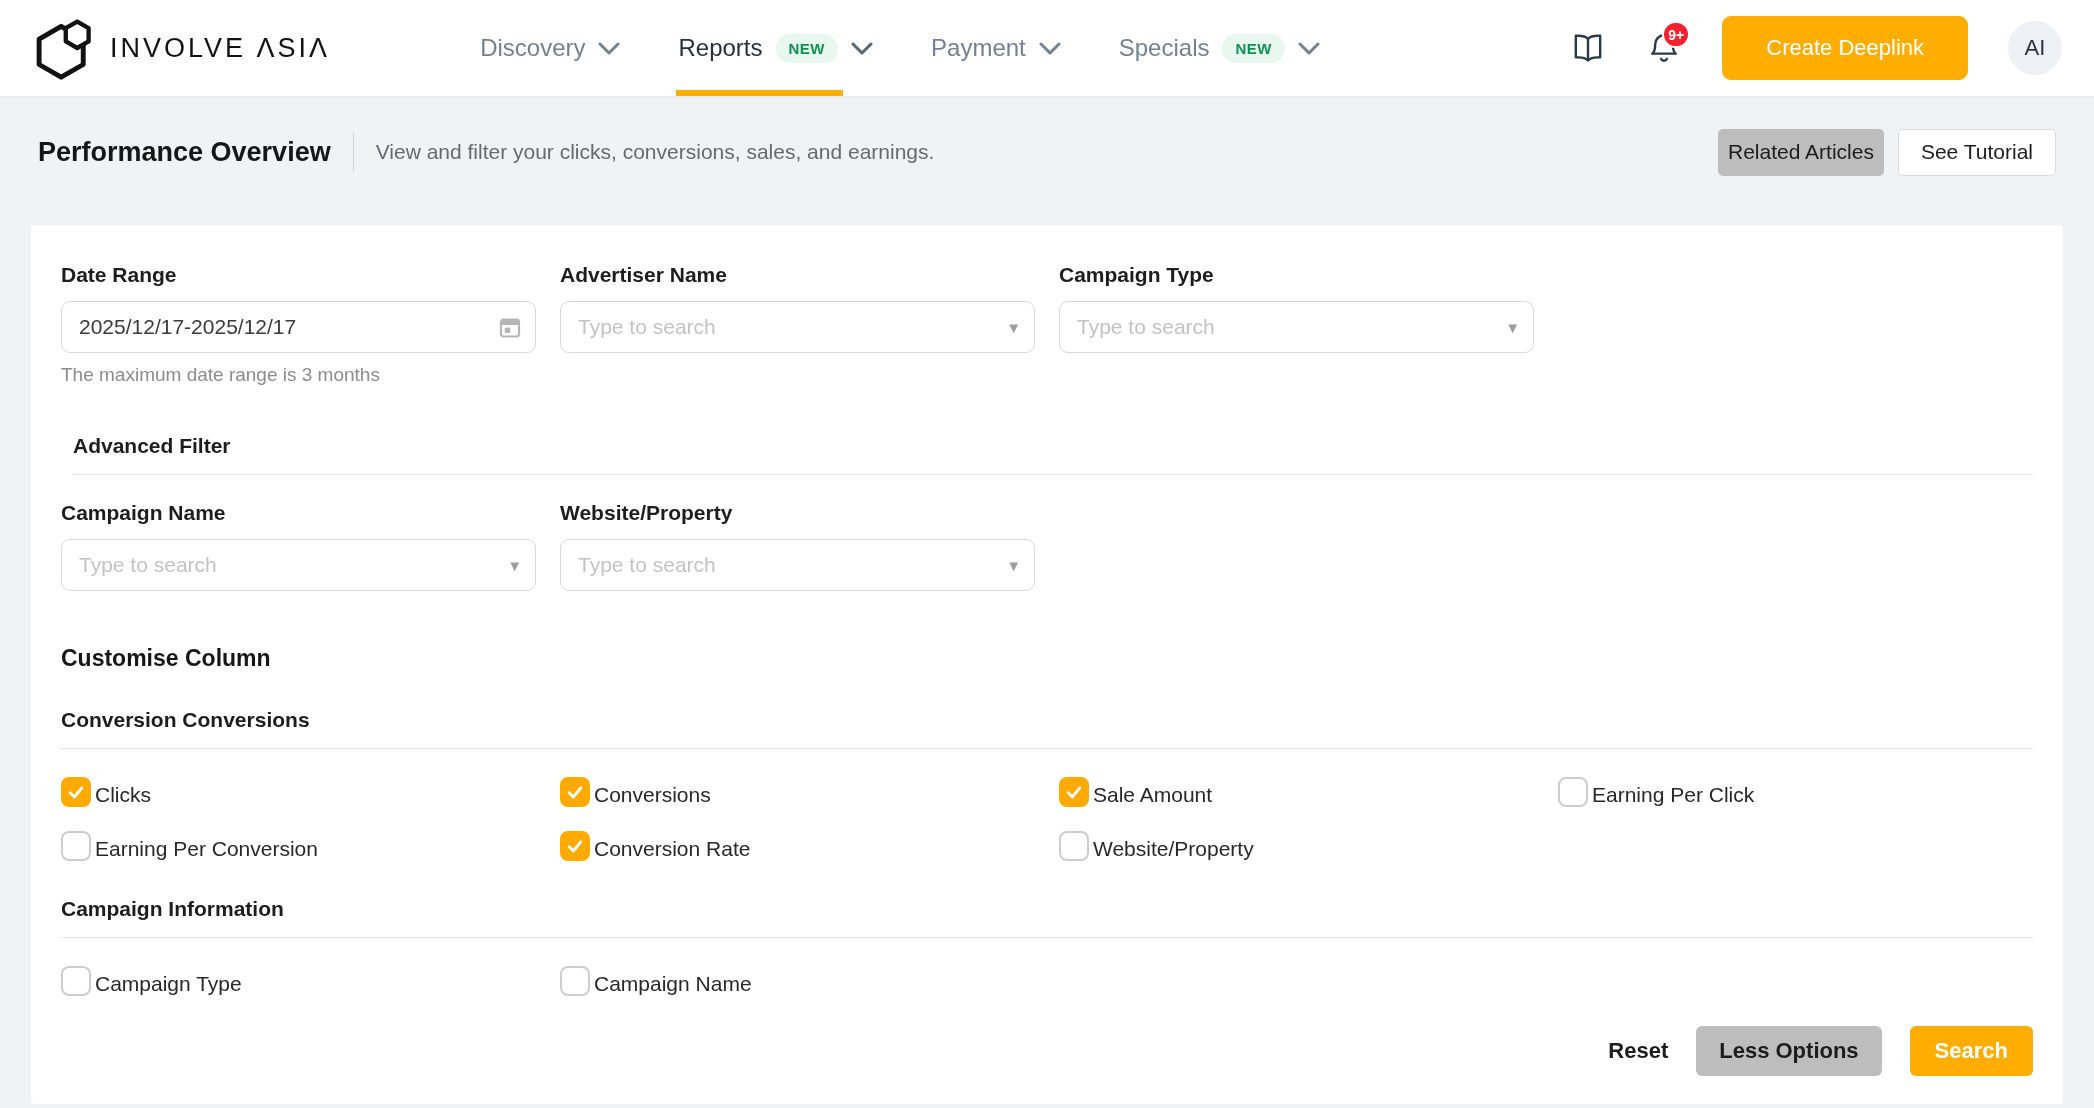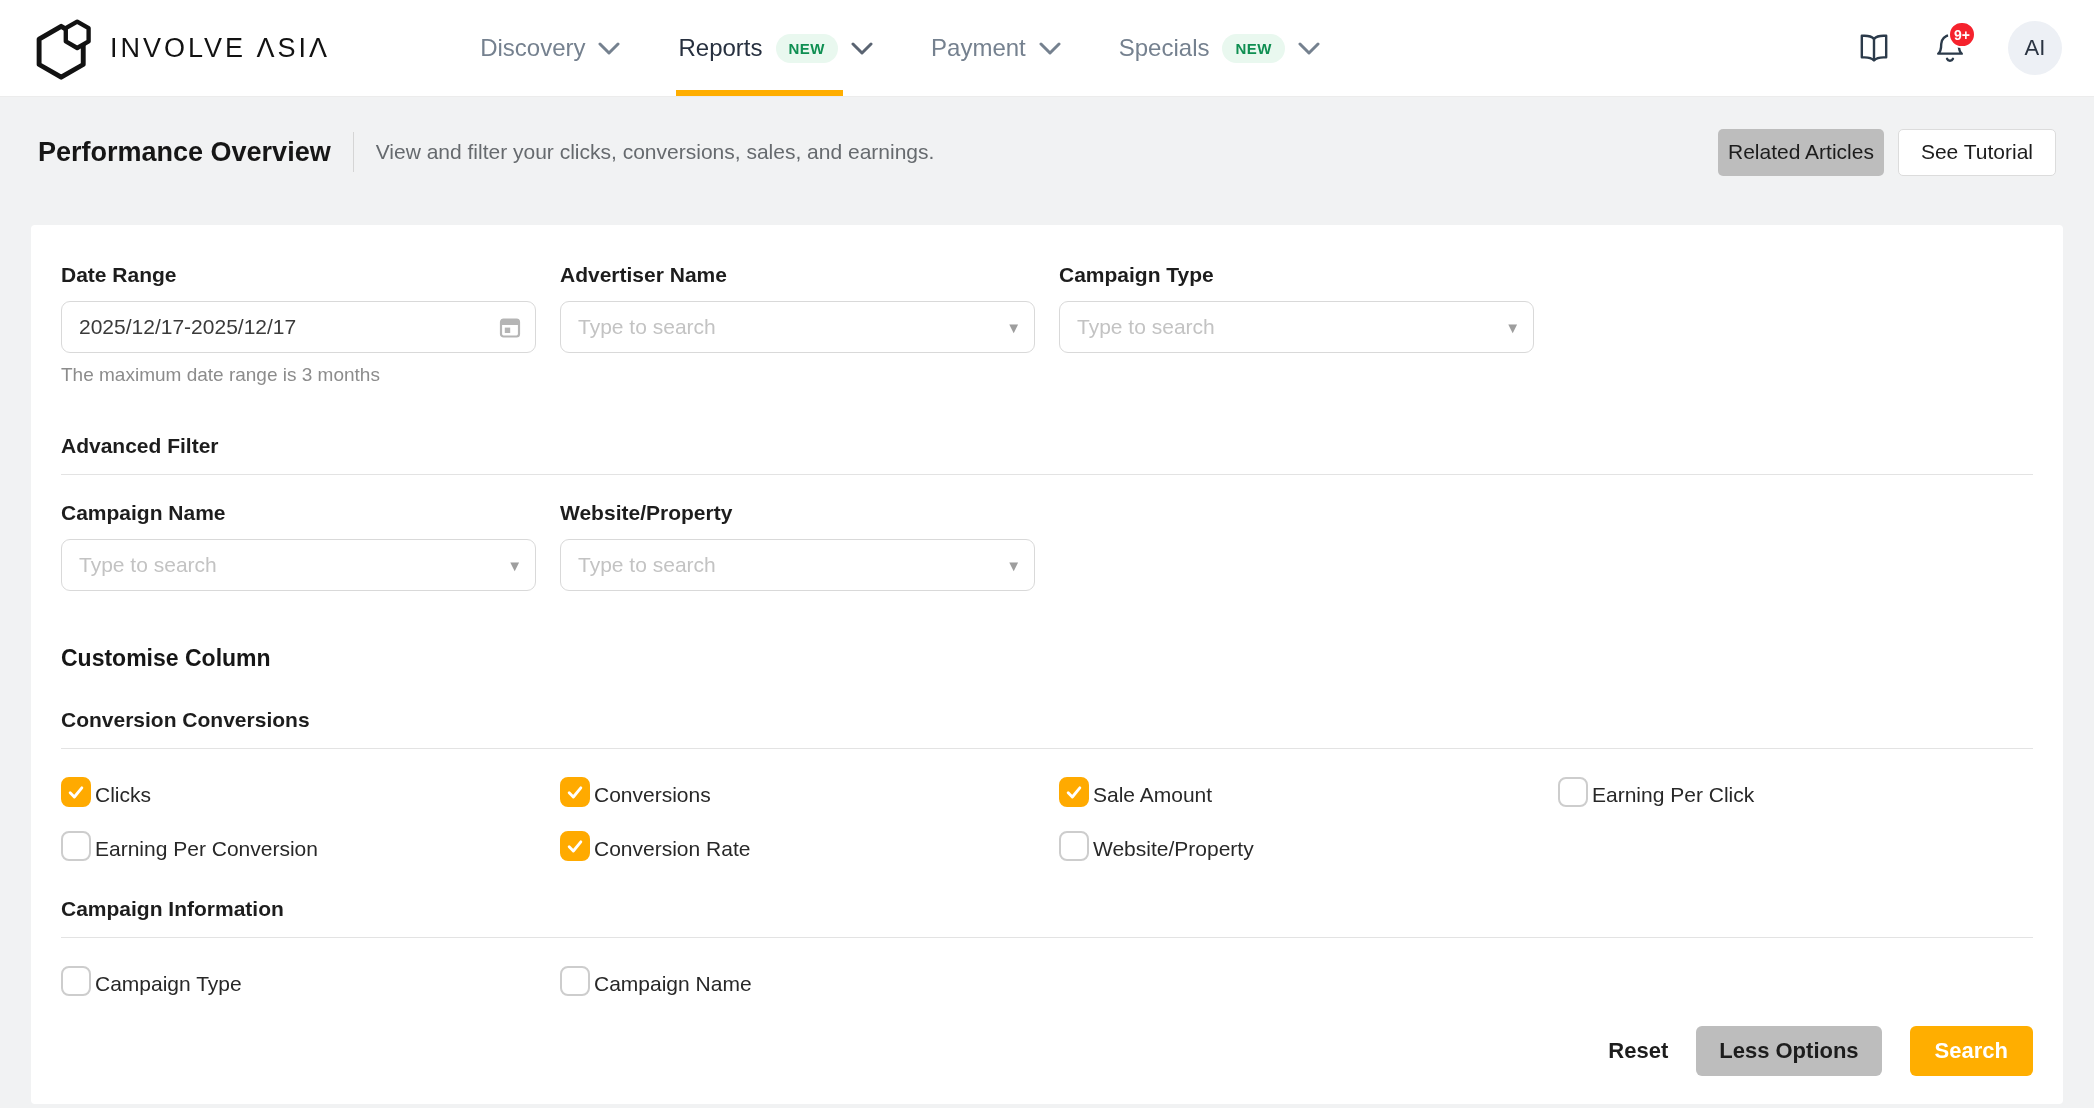--- a/index.html
+++ b/index.html
@@ -103,21 +103,21 @@
   .actions-row { margin-top:auto; display:flex; justify-content:flex-end; align-items:center; gap:28px; padding-top:30px; }
   .btn-reset { background:none; border:none; font-size:22px; font-weight:700; color:#1d1d1d; cursor:pointer; font-family:inherit; }
   .btn-less {
     background:#bdbdbd; border:none; border-radius:6px; font-size:22px; font-weight:700;
     color:#1d1d1d; height:50px; padding:0 23px; cursor:pointer; font-family:inherit;
   }
   .btn-search {
     background:#ffae00; border:none; border-radius:6px; font-size:22px; font-weight:700;
     color:#fff; height:50px; padding:0 25px; cursor:pointer; font-family:inherit;
   }
-  .mt-advanced { margin-top:48px; }
+  .mt-advanced { margin-top:48px;margin-left:12px; }
   .mt-row { margin-top:26px; }
   .mt-customise { margin-top:54px; }
   .mt-section { margin-top:36px; }
 </style>
 </head>
 <body>
 
 <div class="screen">
 
   <div class="topnav">
@@ -165,20 +165,21 @@
           <path d="M12 5.6v15.2"></path>
         </svg>
       </div>
       <div class="icon-btn">
         <svg viewBox="0 0 24 24" fill="none" stroke="#2b3a4a" stroke-width="1.7" stroke-linecap="round" stroke-linejoin="round">
           <path d="M18.2 9.2a6.2 6.2 0 1 0-12.4 0c0 5.2-2.1 6.8-2.1 6.8h16.6s-2.1-1.6-2.1-6.8z"></path>
           <path d="M9.9 19.6a2.3 2.3 0 0 0 4.2 0"></path>
         </svg>
         <span class="notif-badge">9+</span>
       </div>
+      <button class="btn-deeplink">Create Deeplink</button>
       <div class="avatar">AI</div>
     </div>
   </div>
 
   <div class="page-header">
     <div class="page-title">Performance Overview</div>
     <div class="title-divider"></div>
     <div class="page-subtitle">View and filter your clicks, conversions, sales, and earnings.</div>
     <div class="header-actions">
       <button class="btn-gray">Related Articles</button>

